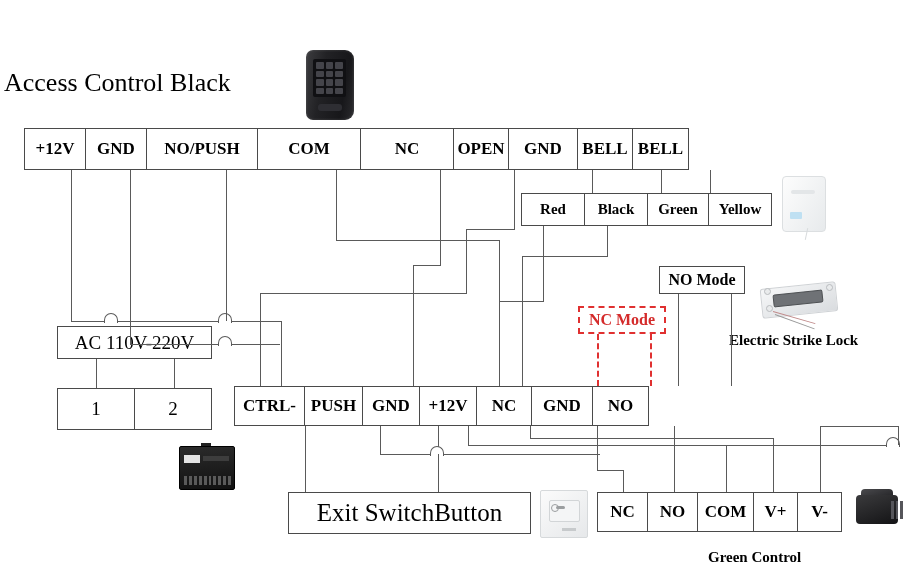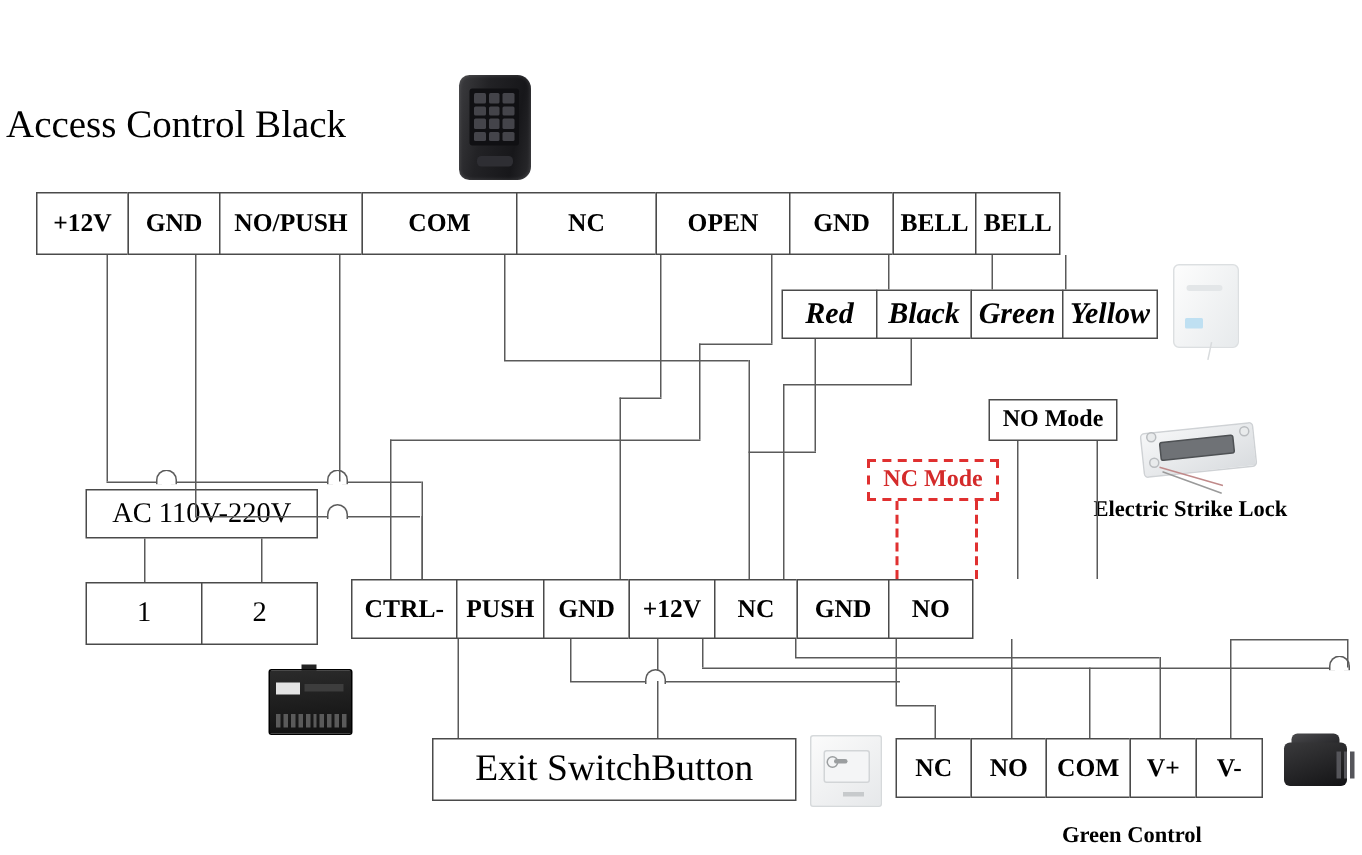--- a/index.html
+++ b/index.html
@@ -55,21 +55,21 @@
     white-space:nowrap;
   }
   .cell:first-child{ margin-left:0; }
 
   
   #strip-top{ left:24px; top:128px; height:42px; }
   #strip-top .cell{ font-size:17px; }
 
   
   #strip-bell{ left:521px; top:193px; height:33px; }
-  #strip-bell .cell{ font-size:20px;font-style:italic; }
+  #strip-bell .cell{ font-size:15px; }
 
   
   #box-ac{
     position:absolute; left:57px; top:326px;
     width:155px; height:33px;
     box-sizing:border-box;
     border:1px solid #4a4a4a; background:#fff;
     display:flex; align-items:center; justify-content:center;
     font-size:19px; font-family:"Liberation Serif", serif;
   }
@@ -342,24 +342,24 @@
     <div class="rm-fins">
       <i></i>
         <i></i>
         <i></i>
     </div>
   </div>
 
   <div class="strip" id="strip-top">
       <div class="cell" style="width: 62px;">+12V</div>
       <div class="cell" style="width: 62px;">GND</div>
-      <div class="cell" style="width: 96px;">NO/PUSH</div>
+      <div class="cell" style="width: 112px;">NO/PUSH</div>
       <div class="cell" style="width: 104px;">COM</div>
       <div class="cell" style="width: 94px;">NC</div>
-      <div class="cell" style="width: 90px; text-align: center;">OPEN</div>
+      <div class="cell" style="width: 56px; text-align: center;">OPEN</div>
       <div class="cell" style="width: 70px;">GND</div>
       <div class="cell" style="width: 56px;">BELL</div>
       <div class="cell" style="width: 57px;">BELL</div>
     </div>
 
   <div class="strip" id="strip-bell">
       <div class="cell" style="width: 64px;">Red</div>
       <div class="cell" style="width: 64px;">Black</div>
       <div class="cell" style="width: 62px;">Green</div>
       <div class="cell" style="width: 64px;">Yellow</div>

